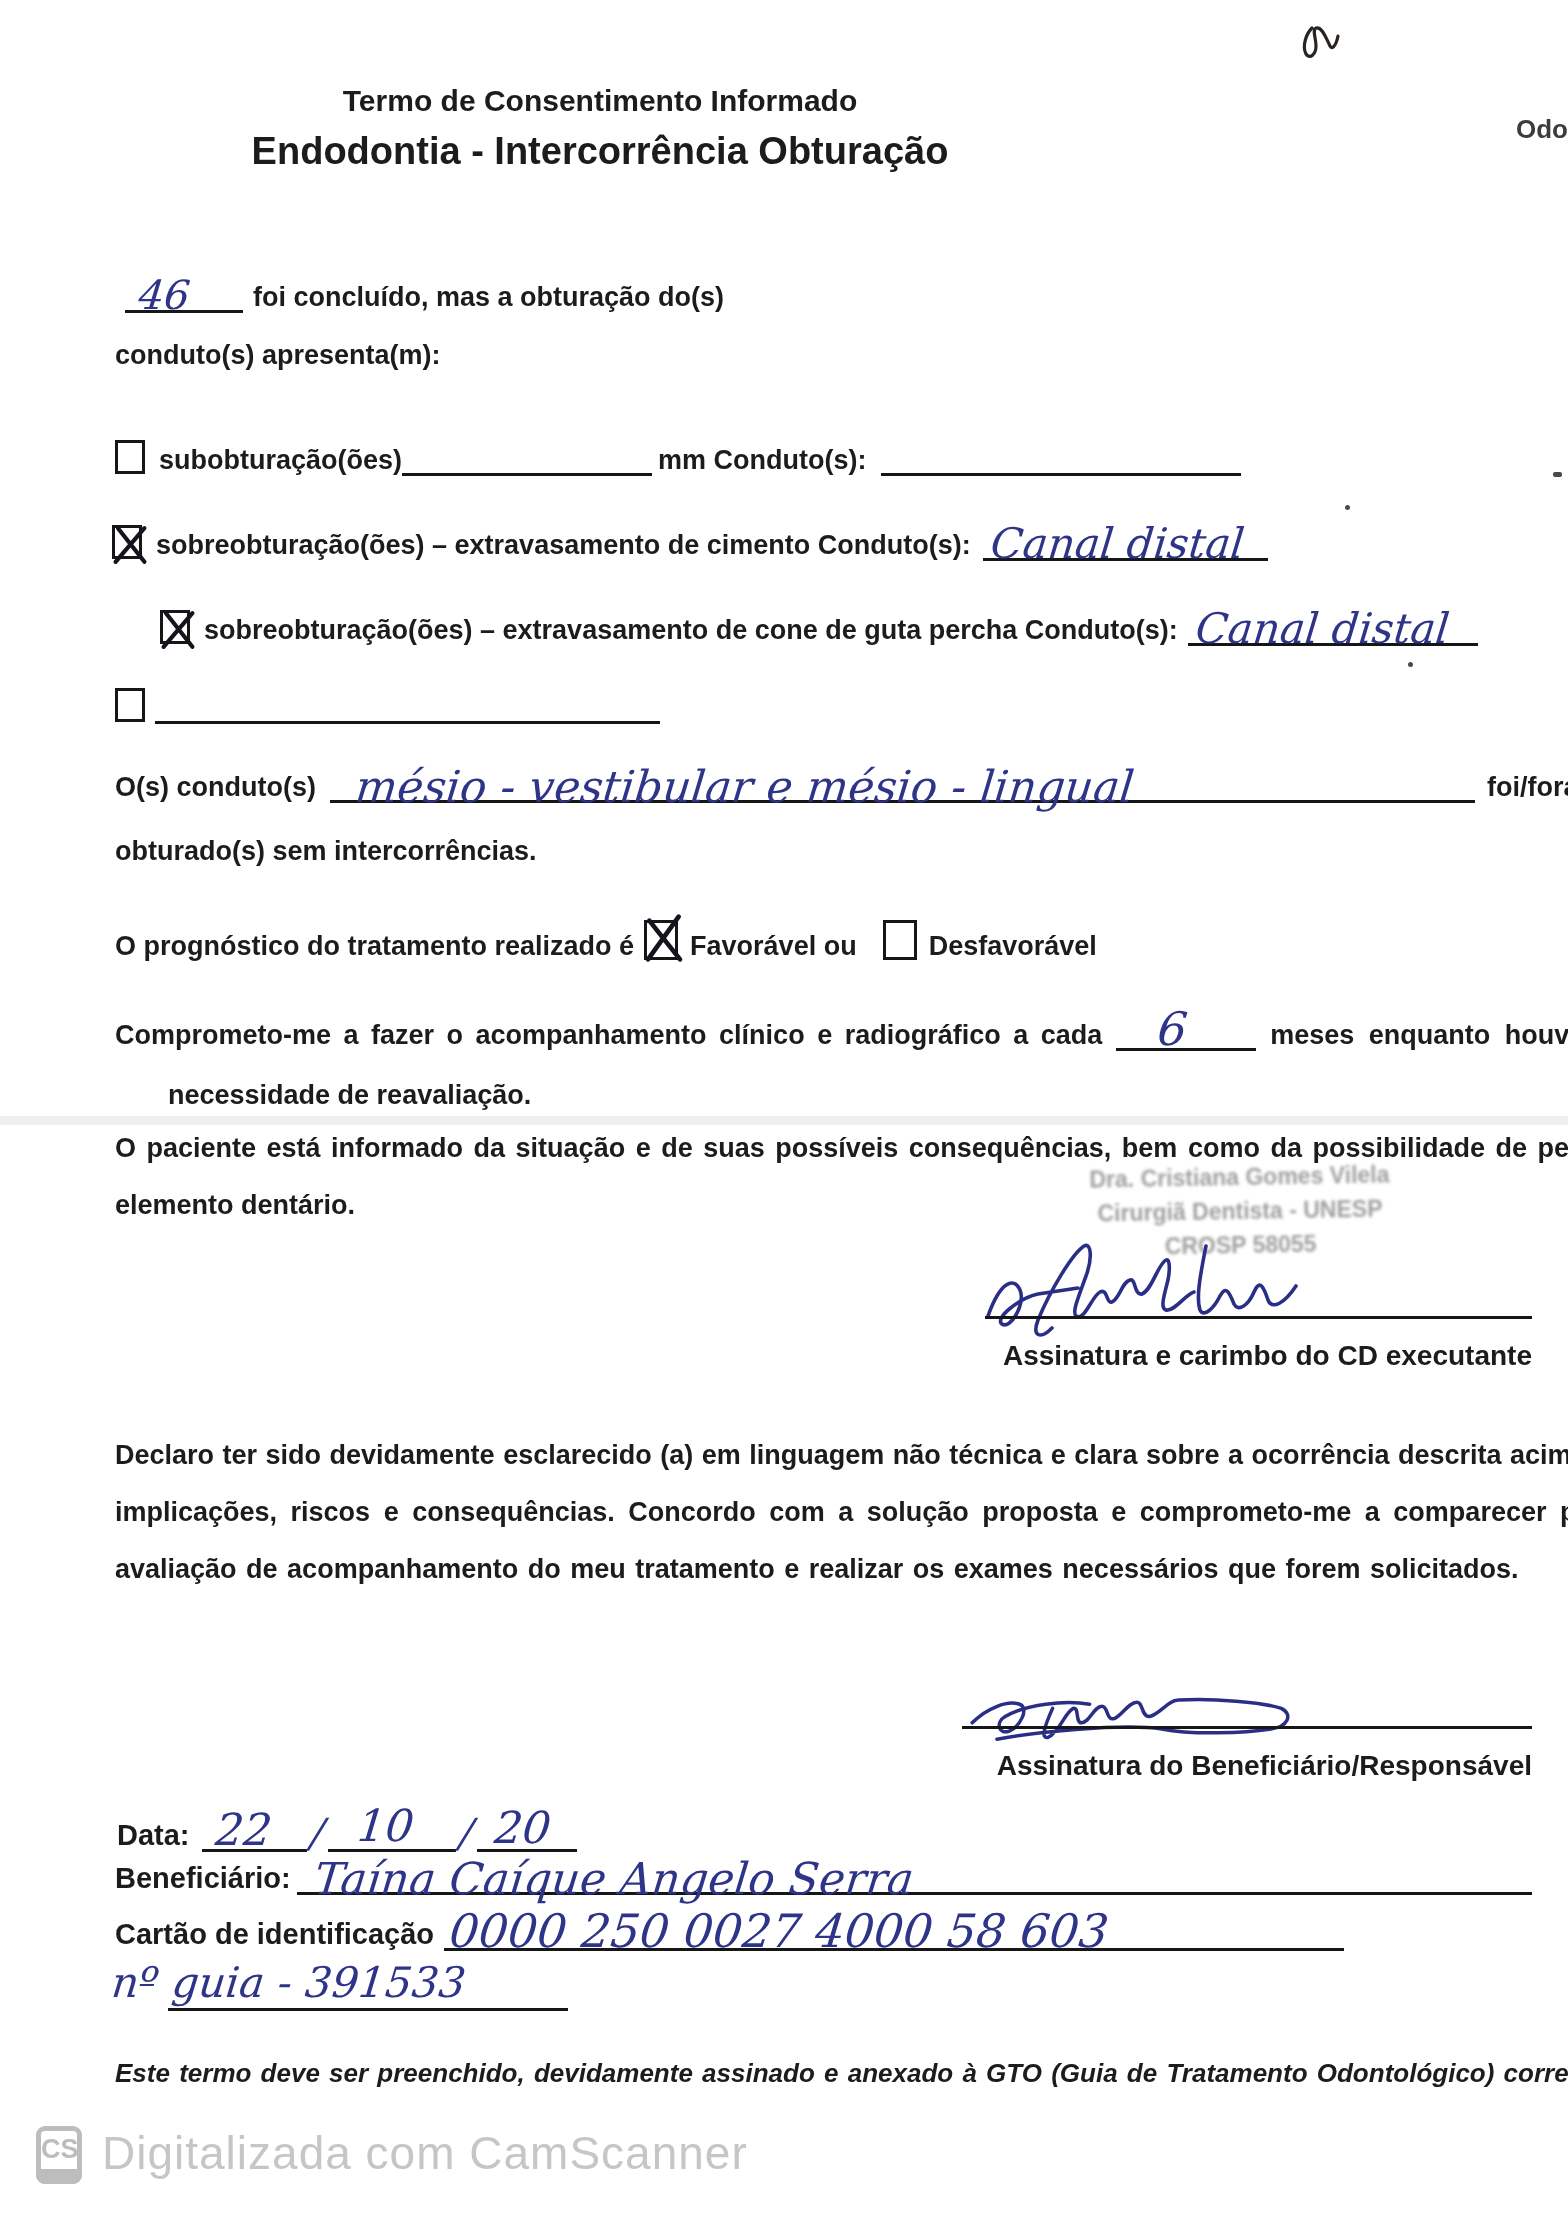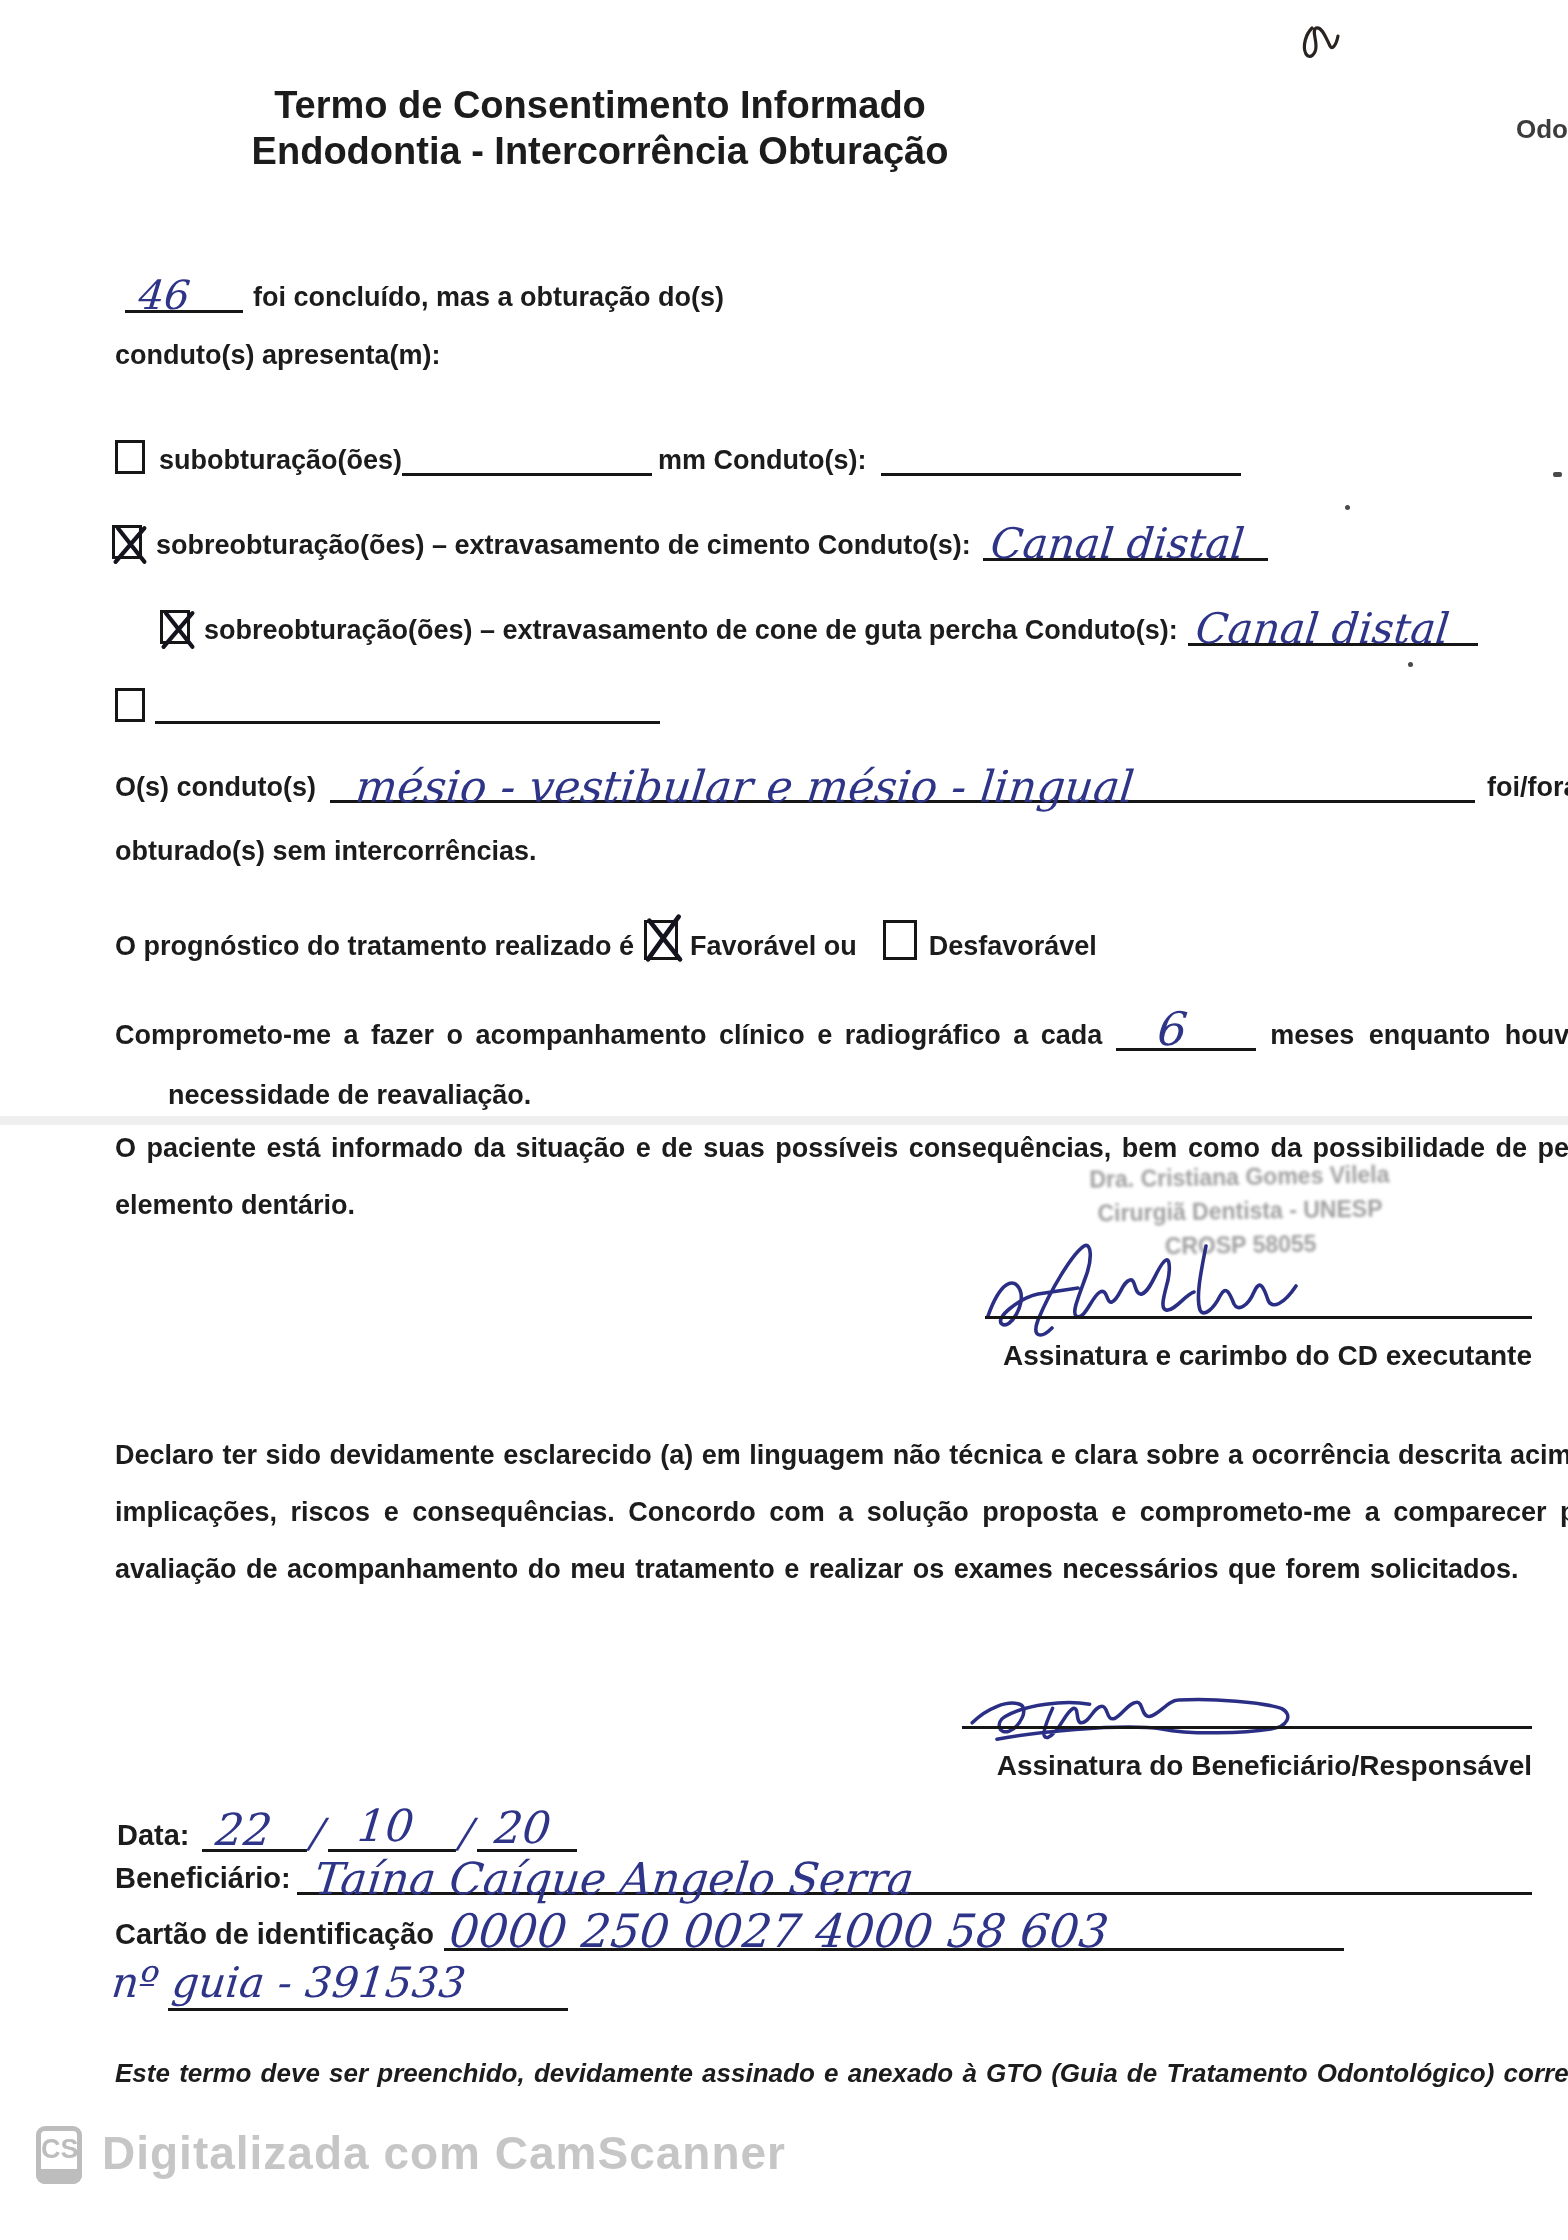--- a/index.html
+++ b/index.html
@@ -48,21 +48,21 @@
   <div class="abs speck" style="left:1345px;top:505px;"></div>
   <div class="abs speck" style="left:1408px;top:662px;"></div>
   <div class="abs speck" style="left:1553px;top:472px;width:9px;height:5px;border-radius:2px;"></div>
 
   <svg class="abs sig" style="left:1282px;top:20px;" width="72" height="52" viewBox="0 0 72 52">
     <path d="M30,8 C24,14 20,26 24,34 C28,40 34,34 34,26 C34,18 30,10 34,8 C40,6 44,18 48,26 C50,30 54,26 56,16" style="stroke:#2a2420;stroke-width:3.2"></path>
   </svg>
 
   <div class="abs fragment" style="left:1516px;top:114px;">Odo</div>
 
-  <div class="abs print" style="left:60px;top:84px;width:1080px;text-align:center;font-size:38px;">Termo de Consentimento Informado</div>
+  <div class="abs print" style="left:60px;top:84px;width:1080px;text-align:center;font-size:30px;">Termo de Consentimento Informado</div>
   <div class="abs print" style="left:60px;top:130px;width:1080px;text-align:center;font-size:38px;">Endodontia - Intercorrência Obturação</div>
 
   <div class="abs row" style="left:115px;top:282px;">
     <span class="blank" style="width:118px;margin:0 10px;">
       <span class="hand" style="font-size:40px;bottom:-8px;left:14px;">46</span>
     </span>
     <span class="print">foi concluído, mas a obturação do(s)</span>
   </div>
   <div class="abs print" style="left:115px;top:340px;">conduto(s) apresenta(m):</div>
 
@@ -203,15 +203,15 @@
 
   <div class="abs hand" style="left:112px;top:1958px;font-size:42px;">nº guia - 391533</div>
   <div class="abs uline" style="left:168px;top:2008px;width:400px;"></div>
 
   <div class="abs print ital" style="left:115px;top:2058px;font-size:26px;word-spacing:2px;">Este termo deve ser preenchido, devidamente assinado e anexado à GTO (Guia de Tratamento Odontológico) correspondente.</div>
 
   <div class="abs cs-badge" style="left:36px;top:2126px;">
     <span>CS</span>
     <span class="foot"></span>
   </div>
-  <div class="abs wm-text" style="left:102px;top:2126px;font-weight:bold;">Digitalizada com CamScanner</div>
+  <div class="abs wm-text" style="left:102px;top:2126px;">Digitalizada com CamScanner</div>
 
 </div>
 
 </body></html>

